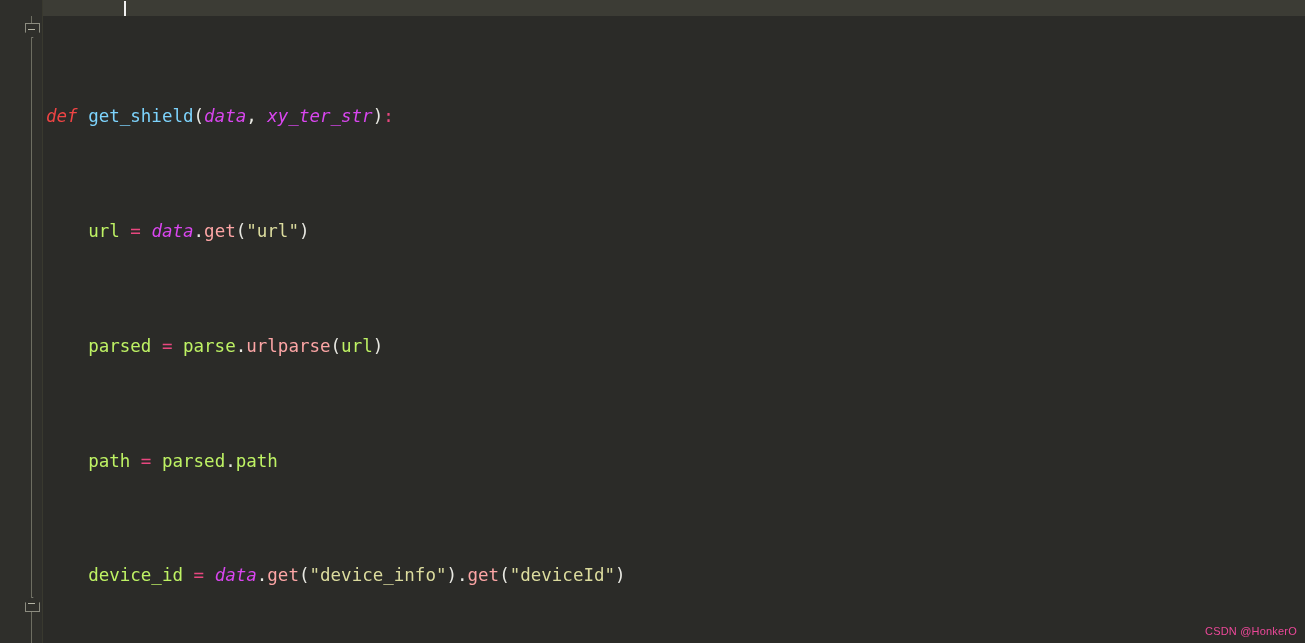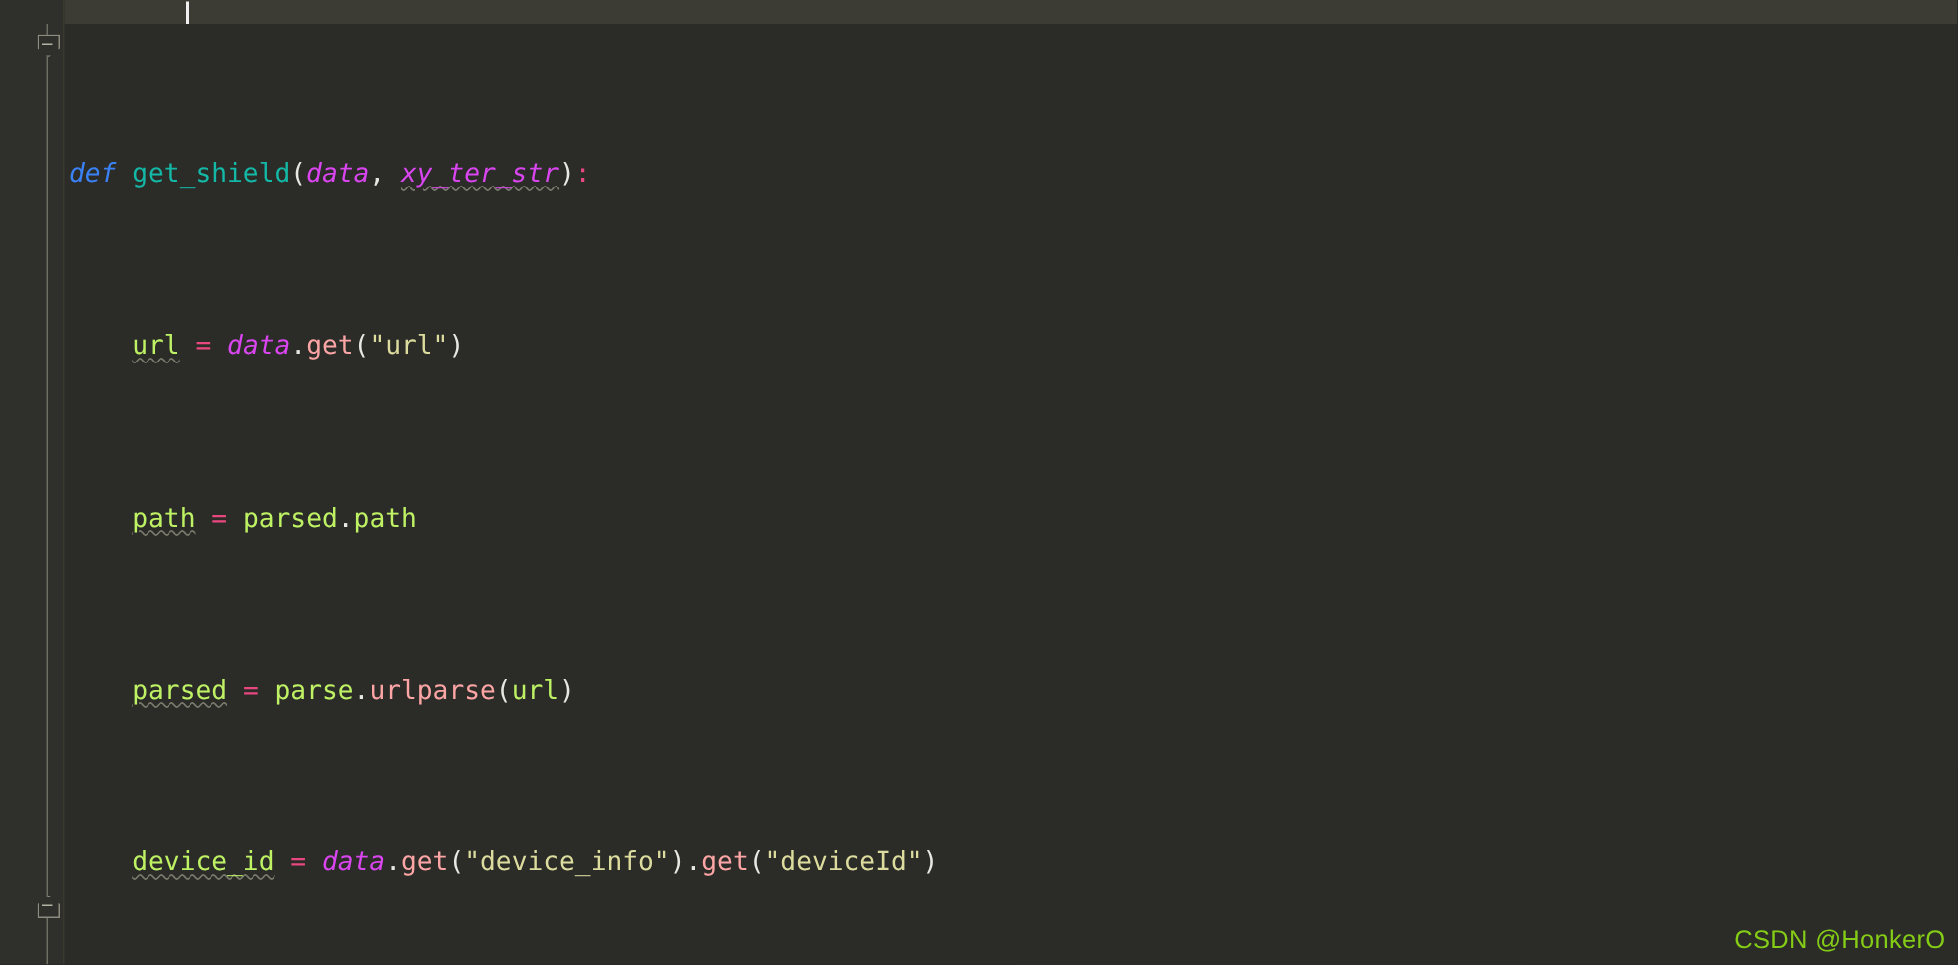--- a/index.html
+++ b/index.html
@@ -94,44 +94,43 @@
     white-space: pre;
     color: #e0e0e0;
     letter-spacing: 0px;
   }
   .code .line {
     height: 28.7px;
     padding-left: 4px;
   }
 
   
-  .kw      { color: #3b82f6; font-style: italic; }  
-  .fn      { color: #14b8a6; }                      
+  .kw      { color: #ef4444; font-style: italic; }  
+  .fn      { color: #7dd3fc; }                      
   .param   { color: #d946ef; font-style: italic; }  
   .op      { color: #e8477f; }                      
   .id      { color: #bef264; }                      
   .call    { color: #fca5a5; }                      
   .str     { color: #dcdc9e; }  
   .punct   { color: #e8e8e2; }
   .weak    {
-    text-decoration: underline;
     text-decoration-style: wavy;
     text-decoration-color: #7b7b6d;
     text-decoration-thickness: 1px;
     text-underline-offset: 2px;
   }
 
   
   .watermark {
     position: absolute;
     right: 8px;
     bottom: 6px;
     font-family: "Liberation Sans", sans-serif;
-    font-size: 17px;
-    color: #84cc16;
+    font-size: 11px;
+    color: #ec4899;
     letter-spacing: .2px;
   }
 </style>
 </head>
 <body>
 
 <div id="app">
 
   <div class="current-line"></div>
   <div class="caret"></div>
@@ -149,24 +148,24 @@
         </div>
     </div>
   </div>
 
   <div class="code">
 
     <div class="line"><span class="kw">def</span><span class="punct"> </span><span class="fn">get_shield</span><span class="punct">(</span><span class="param">data</span><span class="punct">, </span><span class="param weak">xy_ter_str</span><span class="punct">)</span><span class="op">:</span></div>
 
     <div class="line"><span class="punct">    </span><span class="id weak">url</span><span class="punct"> </span><span class="op">=</span><span class="punct"> </span><span class="param">data</span><span class="punct">.</span><span class="call">get</span><span class="punct">(</span><span class="str">"url"</span><span class="punct">)</span></div>
 
+    <div class="line"><span class="punct">    </span><span class="id weak">parsed</span><span class="punct"> </span><span class="op">=</span><span class="punct"> </span><span class="id">parse</span><span class="punct">.</span><span class="call">urlparse</span><span class="punct">(</span><span class="id">url</span><span class="punct">)</span></div>
+
     <div class="line"><span class="punct">    </span><span class="id weak">path</span><span class="punct"> </span><span class="op">=</span><span class="punct"> </span><span class="id">parsed</span><span class="punct">.</span><span class="id">path</span></div>
 
-    <div class="line"><span class="punct">    </span><span class="id weak">parsed</span><span class="punct"> </span><span class="op">=</span><span class="punct"> </span><span class="id">parse</span><span class="punct">.</span><span class="call">urlparse</span><span class="punct">(</span><span class="id">url</span><span class="punct">)</span></div>
-
     <div class="line"><span class="punct">    </span><span class="id weak">device_id</span><span class="punct"> </span><span class="op">=</span><span class="punct"> </span><span class="param">data</span><span class="punct">.</span><span class="call">get</span><span class="punct">(</span><span class="str">"device_info"</span><span class="punct">).</span><span class="call">get</span><span class="punct">(</span><span class="str">"deviceId"</span><span class="punct">)</span></div>
 
     
 
     
 
     
 
     
 

